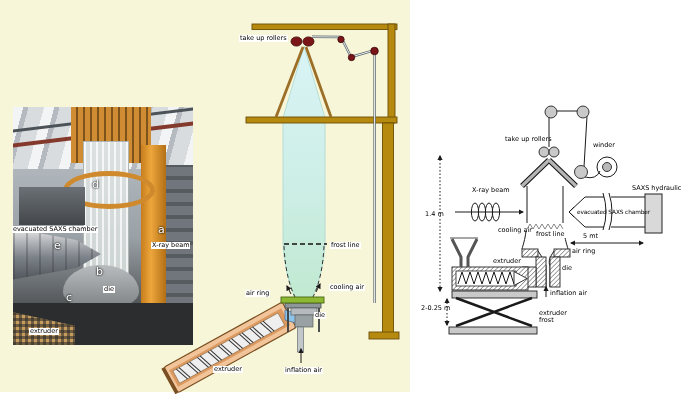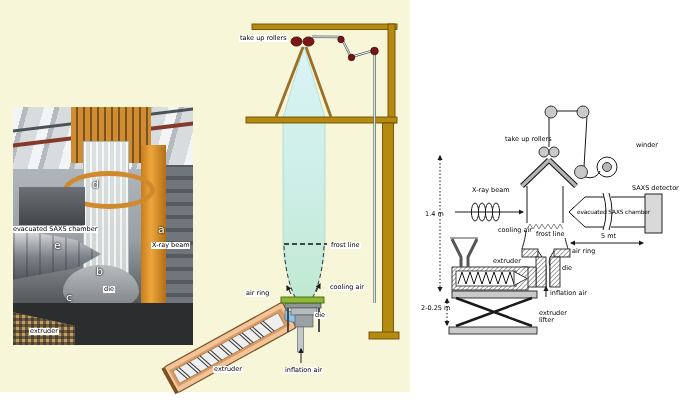--- a/index.html
+++ b/index.html
@@ -210,31 +210,31 @@
 
   <div class="lbl" style="left:239px;top:35px">take up rollers</div>
   <div class="lbl" style="left:330px;top:242px">frost line</div>
   <div class="lbl" style="left:329px;top:284px">cooling air</div>
   <div class="lbl" style="left:245px;top:290px">air ring</div>
   <div class="lbl" style="left:314px;top:312px">die</div>
   <div class="lbl" style="left:284px;top:367px">inflation air</div>
   <div class="lbl" style="left:213px;top:366px">extruder</div>
 
   <div class="lbl plain" style="left:504px;top:136px">take up rollers</div>
-  <div class="lbl plain" style="left:635px;top:142px">winder</div>
+  <div class="lbl plain" style="left:592px;top:142px">winder</div>
   <div class="lbl plain" style="left:471px;top:187px">X-ray beam</div>
   <div class="lbl plain tiny" style="left:576px;top:209px">evacuated SAXS chamber</div>
-  <div class="lbl plain" style="left:631px;top:185px">SAXS detector</div>
+  <div class="lbl plain" style="left:631px;top:185px">SAXS hydraulic</div>
   <div class="lbl plain" style="left:497px;top:227px">cooling air</div>
   <div class="lbl" style="left:535px;top:231px">frost line</div>
   <div class="lbl plain" style="left:571px;top:248px">air ring</div>
   <div class="lbl plain" style="left:492px;top:258px">extruder</div>
   <div class="lbl plain" style="left:561px;top:265px">die</div>
   <div class="lbl plain" style="left:549px;top:290px">inflation air</div>
   <div class="lbl plain" style="left:538px;top:310px">
     <span style="display:block">extruder</span>
-    <span style="display:block">lifter</span>
+    <span style="display:block">frost</span>
   </div>
   <div class="lbl plain" style="left:424px;top:211px">1.4 m</div>
-  <div class="lbl plain" style="left:600px;top:233px">5 mt</div>
+  <div class="lbl plain" style="left:582px;top:233px">5 mt</div>
   <div class="lbl plain" style="left:420px;top:305px">2-0.25 m</div>
 
 </div>
 
 </body></html>

